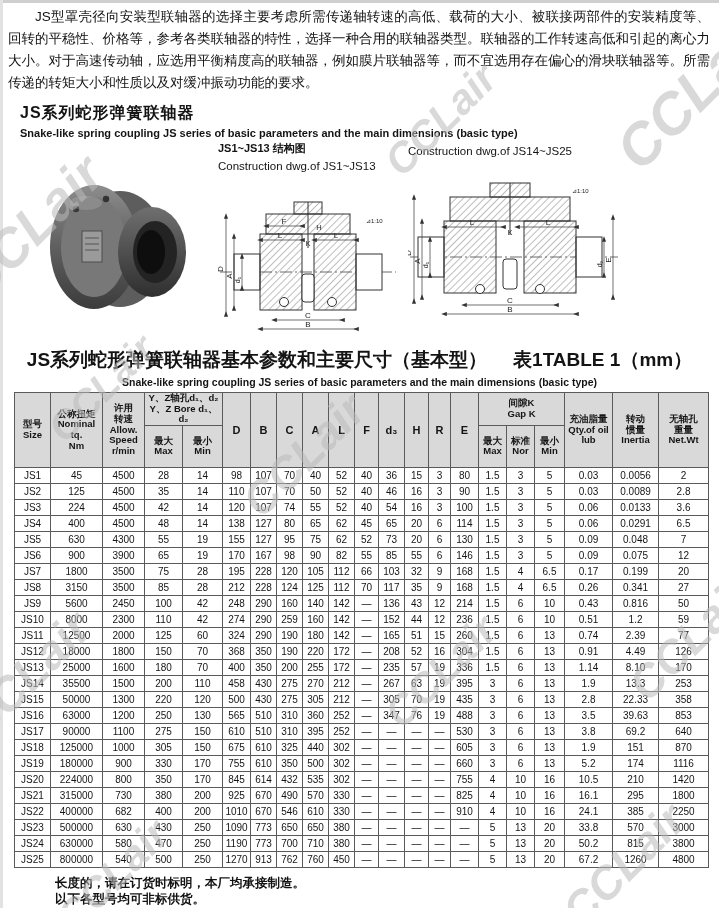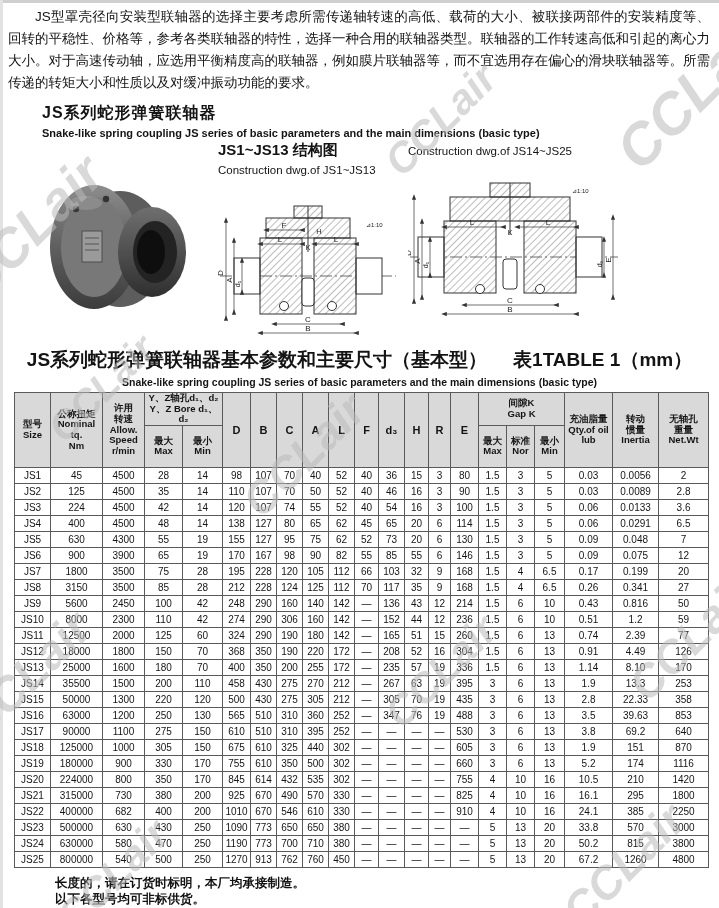--- a/index.html
+++ b/index.html
@@ -27,30 +27,30 @@
   .wm.w8{left:548px;top:838px;font-size:46px}
   .wm.w9{left:372px;top:648px;font-size:42px}
   .wm.w10{left:36px;top:366px;font-size:40px}
 
   .content{position:relative;z-index:2}
 
   .intro{
     margin:6px 9px 0 8px;font-size:13.5px;line-height:22px;
     text-align:justify;text-indent:2em;color:#121212;
   }
-  .sec{margin:9px 0 0 42px}
+  .sec{margin:9px 0 0 20px}
   .sec-zh{font-size:16px;font-weight:bold;letter-spacing:1px}
   .sec-en{font-size:11px;font-weight:bold;margin-top:3px}
 
   .figrow{position:relative;height:198px;margin-top:2px}
   .photo{position:absolute;left:46px;top:36px}
   .dwg{position:absolute;top:0}
   .dwg-left{left:218px}
   .dwg-right{left:408px}
-  .dwg-label-zh{font-size:15px;font-weight:bold}
+  .dwg-label-zh{font-size:11px;font-weight:bold}
   .dwg-label-en{font-size:11.5px;margin-top:4px}
   .dwg svg{display:block;margin-top:4px}
   .dwg text{font-family:"Liberation Sans","DejaVu Sans",sans-serif;fill:#222}
 
   .table-title{text-align:center;margin-top:8px}
   .tt-line1{font-size:19px;font-weight:bold}
   .tt-ref{margin-left:26px;font-weight:bold}
   .tt-en{font-size:10.5px;font-weight:bold;margin-top:3px}
 
   table.params{
@@ -512,21 +512,21 @@
           <td>50</td>
         </tr>
         <tr>
           <td>JS10</td>
           <td>8000</td>
           <td>2300</td>
           <td>110</td>
           <td>42</td>
           <td>274</td>
           <td>290</td>
-          <td>306</td>
+          <td>259</td>
           <td>160</td>
           <td>142</td>
           <td>—</td>
           <td>152</td>
           <td>44</td>
           <td>12</td>
           <td>236</td>
           <td>1.5</td>
           <td>6</td>
           <td>10</td>

